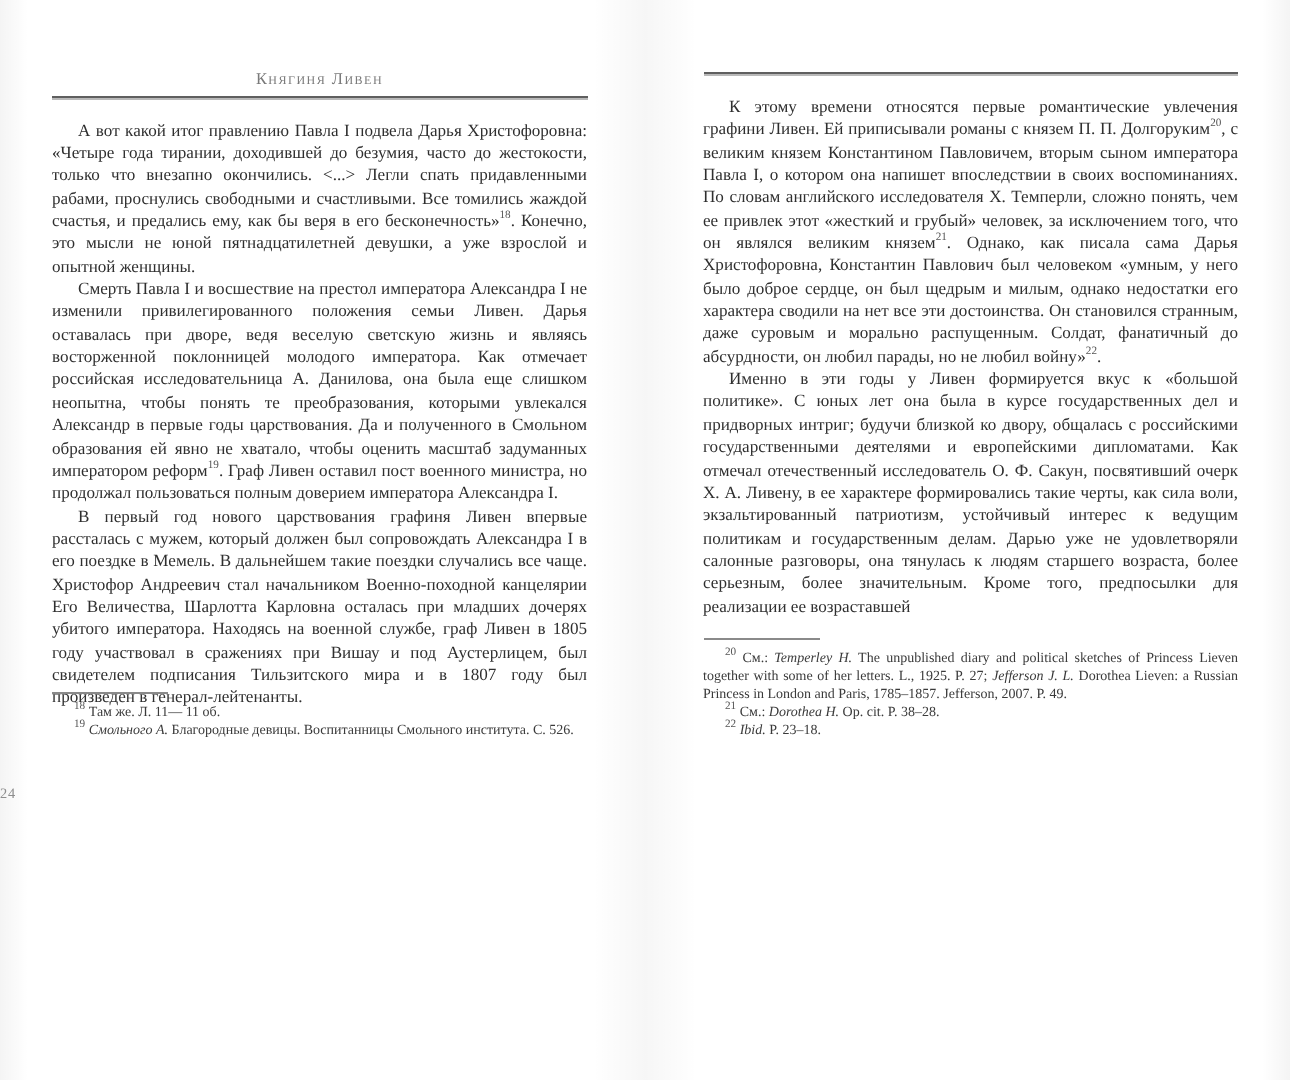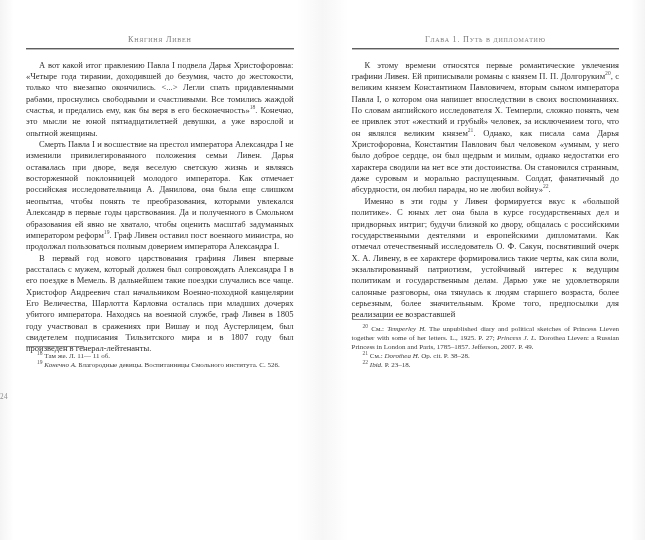--- a/index.html
+++ b/index.html
@@ -151,43 +151,42 @@
         <p><span>Смерть Павла I и восшествие на престол императора Александра I не изменили привилегированного положения семьи Ливен. Дарья оставалась при дворе, ведя веселую светскую жизнь и являясь восторженной поклонницей молодого императора. Как отмечает российская исследовательница А. Данилова, она была еще слишком неопытна, чтобы понять те преобразования, которыми увлекался Александр в первые годы царствования. Да и полученного в Смольном образования ей явно не хватало, чтобы оценить масштаб задуманных императором реформ</span><sup class="fn">19</sup><span>. Граф Ливен оставил пост военного министра, но продолжал пользоваться полным доверием императора Александра I.</span></p>
 
         <p>В первый год нового царствования графиня Ливен впервые рассталась с мужем, который должен был сопровождать Александра I в его поездке в Мемель. В дальнейшем такие поездки случались все чаще. Христофор Андреевич стал начальником Военно-походной канцелярии Его Величества, Шарлотта Карловна осталась при младших дочерях убитого императора. Находясь на военной службе, граф Ливен в 1805 году участвовал в сражениях при Вишау и под Аустерлицем, был свидетелем подписания Тильзитского мира и в 1807 году был произведен в генерал-лейтенанты.</p>
       </div>
 
       <div class="footnotes">
         <div class="fn-rule"></div>
 
         <p class="fn-item"><sup class="fn">18</sup> <span>Там же. Л. 11— 11 об.</span></p>
 
-        <p class="fn-item"><sup class="fn">19</sup> <i>Конечно А.</i><span> Благородные девицы. Воспитанницы Смольного института. С. 526.</span></p>
+        <p class="fn-item"><sup class="fn">19</sup> <i>Смольного А.</i><span> Благородные девицы. Воспитанницы Смольного института. С. 526.</span></p>
       </div>
 
       <div class="folio">24</div>
     </div>
   </div>
 
   <div class="page page-right">
     <div class="page-inner">
 
-      <div class="running-head">Глава 1. Путь в дипломатию</div>
       <div class="head-rule"></div>
 
       <div class="body-text">
         <p><span>К этому времени относятся первые романтические увлечения графини Ливен. Ей приписывали романы с князем П. П. Долгоруким</span><sup class="fn">20</sup><span>, с великим князем Константином Павловичем, вторым сыном императора Павла I, о котором она напишет впоследствии в своих воспоминаниях. По словам английского исследователя Х. Темперли, сложно понять, чем ее привлек этот «жесткий и грубый» человек, за исключением того, что он являлся великим князем</span><sup class="fn">21</sup><span>. Однако, как писала сама Дарья Христофоровна, Константин Павлович был человеком «умным, у него было доброе сердце, он был щедрым и милым, однако недостатки его характера сводили на нет все эти достоинства. Он становился странным, даже суровым и морально распущенным. Солдат, фанатичный до абсурдности, он любил парады, но не любил войну»</span><sup class="fn">22</sup><span>.</span></p>
 
         <p>Именно в эти годы у Ливен формируется вкус к «большой политике». С юных лет она была в курсе государственных дел и придворных интриг; будучи близкой ко двору, общалась с российскими государственными деятелями и европейскими дипломатами. Как отмечал отечественный исследователь О. Ф. Сакун, посвятивший очерк Х. А. Ливену, в ее характере формировались такие черты, как сила воли, экзальтированный патриотизм, устойчивый интерес к ведущим политикам и государственным делам. Дарью уже не удовлетворяли салонные разговоры, она тянулась к людям старшего возраста, более серьезным, более значительным. Кроме того, предпосылки для реализации ее возраставшей</p>
       </div>
 
       <div class="footnotes">
         <div class="fn-rule"></div>
 
-        <p class="fn-item"><sup class="fn">20</sup> <span>См.: </span><i>Temperley H.</i><span> The unpublished diary and political sketches of Princess Lieven together with some of her letters. L., 1925. P. 27; </span><i>Princess J. L.</i><span> Dorothea Lieven: a Russian Princess in London and Paris, 1785–1857. Jefferson, 2007. P. 49.</span></p>
+        <p class="fn-item"><sup class="fn">20</sup> <span>См.: </span><i>Temperley H.</i><span> The unpublished diary and political sketches of Princess Lieven together with some of her letters. L., 1925. P. 27; </span><i>Jefferson J. L.</i><span> Dorothea Lieven: a Russian Princess in London and Paris, 1785–1857. Jefferson, 2007. P. 49.</span></p>
 
         <p class="fn-item"><sup class="fn">21</sup> <span>См.: </span><i>Dorothea H.</i><span> Op. cit. P. 38–28.</span></p>
 
         <p class="fn-item"><sup class="fn">22</sup> <i>Ibid.</i><span> P. 23–18.</span></p>
       </div>
 
     </div>
   </div>
 
 </div>

